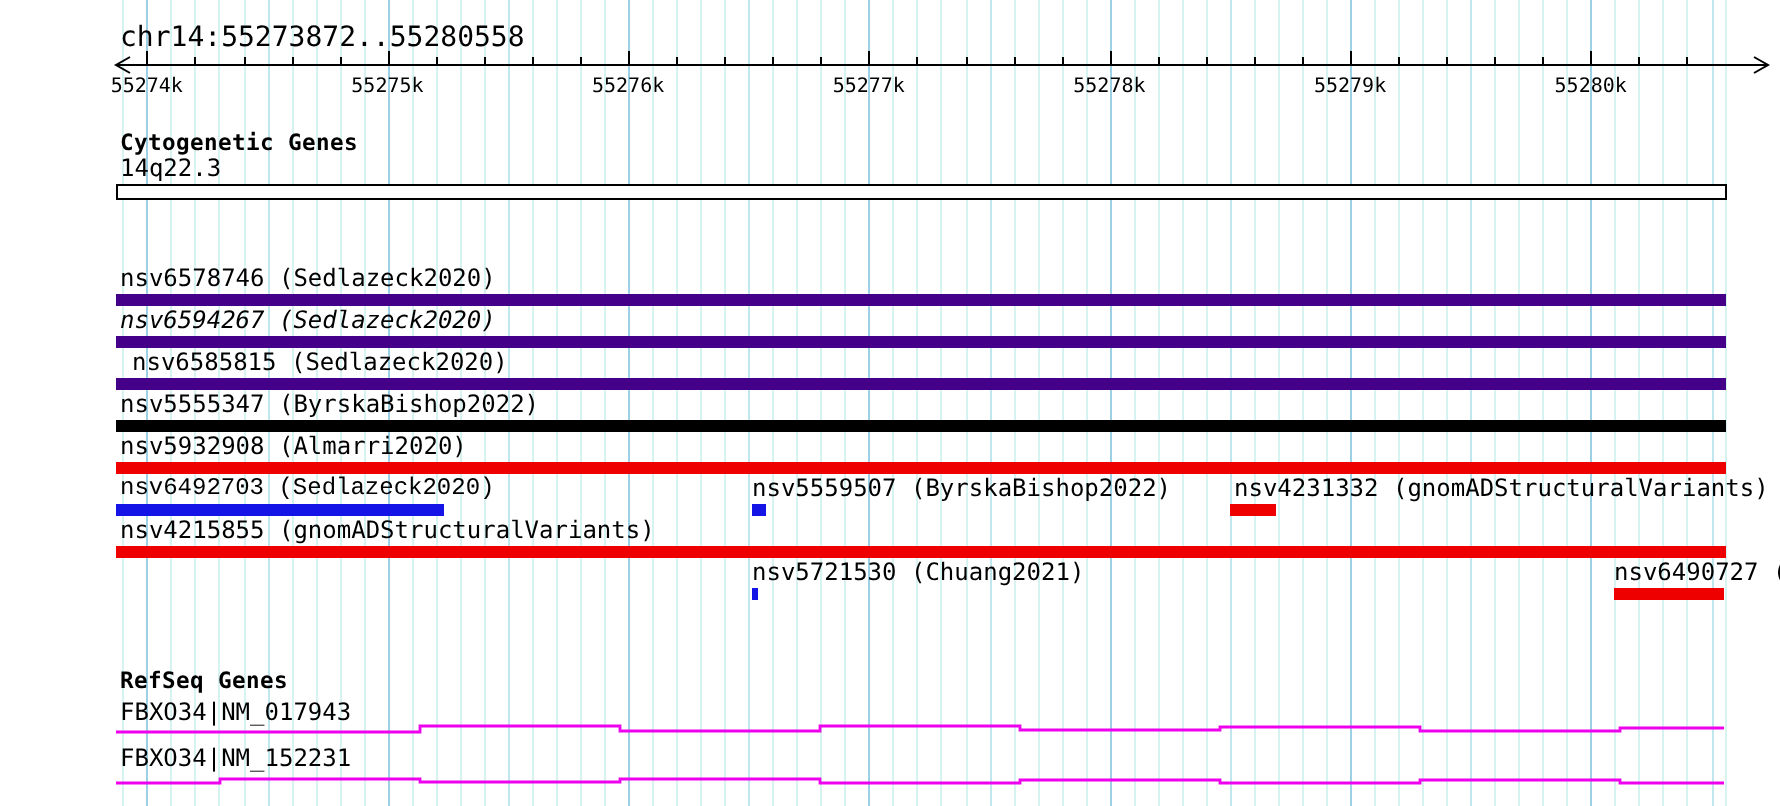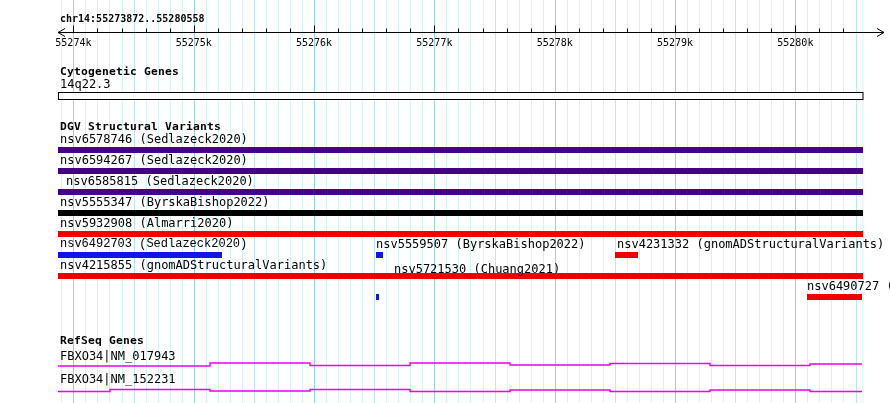--- a/index.html
+++ b/index.html
@@ -1,19 +1,19 @@
 <!DOCTYPE html>
 <html><head>
 <meta charset="utf-8">
 <style>
   html,body{margin:0;padding:0;background:#fff;}
   .screen{position:relative;width:890px;height:403px;background:#ffffff;overflow:hidden;
           font-family:"DejaVu Sans Mono","Liberation Mono",monospace;color:#000;}
   #bg{position:absolute;left:0;top:0;width:890px;height:403px;}
-  .title{position:absolute;left:60px;top:13px;font-size:10px;line-height:12px;white-space:pre;font-weight:bold;}
+  .title{position:absolute;left:60px;top:13px;font-size:14px;line-height:12px;white-space:pre;}
   .hdr{position:absolute;left:60px;font-size:11.3px;font-weight:bold;line-height:12px;letter-spacing:.2px;white-space:pre;}
   .lbl{position:absolute;font-size:12px;line-height:11px;white-space:pre;}
   .bar{position:absolute;height:6px;}
   text{font-family:"DejaVu Sans Mono","Liberation Mono",monospace;}
 </style>
 </head>
 <body>
 
 <div class="screen">
   <svg id="bg" width="890" height="403">
@@ -128,41 +128,40 @@
       <text x="554.7059527370625" y="46" text-anchor="middle" font-size="10px" fill="#000">55278k</text>
       <text x="675.0320071791804" y="46" text-anchor="middle" font-size="10px" fill="#000">55279k</text>
       <text x="795.3580616212982" y="46" text-anchor="middle" font-size="10px" fill="#000">55280k</text>
       <rect x="58.5" y="92.5" width="804.5" height="7" fill="#ffffff" stroke="#000000"></rect>
       <polyline points="58,366 210,366 210,363 310,363 310,365.5 410,365.5 410,363 510,363 510,365 610,365 610,363.5 710,363.5 710,365.5 810,365.5 810,364 862,364" fill="none" stroke="#ee00ee" stroke-width="1.4"></polyline>
       <polyline points="58,391.5 110,391.5 110,389.5 210,389.5 210,391 310,391 310,389.5 410,389.5 410,391.5 510,391.5 510,390 610,390 610,391.5 710,391.5 710,390 810,390 810,391.5 862,391.5" fill="none" stroke="#ee00ee" stroke-width="1.4"></polyline>
     </svg>
   <div class="title">chr14:55273872..55280558</div>
   <div class="hdr" style="top:66px">Cytogenetic Genes</div>
   <div class="lbl" style="left:60px;top:79px">14q22.3</div>
-  <div class="hdr" style="top:121px">DGV Structural Variants</div>
   <div id="tracks">
       <div class="lbl" style="left: 60px; top: 134px;">nsv6578746 (Sedlazeck2020)</div>
       <div class="bar" style="left: 58px; top: 147px; width: 804.5px; background: rgb(68, 0, 136);"></div>
-      <div class="lbl" style="left: 60px; top: 155px;">nsv6594267 (Sedlazeck2020)</div>
+      <div class="lbl" style="left: 60px; top: 155px; font-style: italic;">nsv6594267 (Sedlazeck2020)</div>
       <div class="bar" style="left: 58px; top: 168px; width: 804.5px; background: rgb(68, 0, 136);"></div>
       <div class="lbl" style="left: 66px; top: 176px;">nsv6585815 (Sedlazeck2020)</div>
       <div class="bar" style="left: 58px; top: 189px; width: 804.5px; background: rgb(68, 0, 136);"></div>
       <div class="lbl" style="left: 60px; top: 197px;">nsv5555347 (ByrskaBishop2022)</div>
       <div class="bar" style="left: 58px; top: 210px; width: 804.5px; background: rgb(0, 0, 0);"></div>
       <div class="lbl" style="left: 60px; top: 218px;">nsv5932908 (Almarri2020)</div>
       <div class="bar" style="left: 58px; top: 231px; width: 804.5px; background: rgb(238, 0, 0);"></div>
       <div class="lbl" style="left: 60px; top: 239px; font-family: Liberation Mono, monospace;">nsv6492703 (Sedlazeck2020)</div>
       <div class="bar" style="left: 58px; top: 252px; width: 164px; background: rgb(20, 20, 230);"></div>
       <div class="lbl" style="left: 376px; top: 239px;">nsv5559507 (ByrskaBishop2022)</div>
       <div class="bar" style="left: 376px; top: 252px; width: 7px; background: rgb(20, 20, 230);"></div>
       <div class="lbl" style="left: 617px; top: 239px;">nsv4231332 (gnomADStructuralVariants)</div>
       <div class="bar" style="left: 615px; top: 252px; width: 23px; background: rgb(238, 0, 0);"></div>
       <div class="lbl" style="left: 60px; top: 260px;">nsv4215855 (gnomADStructuralVariants)</div>
       <div class="bar" style="left: 58px; top: 273px; width: 804.5px; background: rgb(238, 0, 0);"></div>
-      <div class="lbl" style="left: 376px; top: 264px; padding-left: 18px;">nsv5721530 (Chuang2021)</div>
+      <div class="lbl" style="left: 376px; top: 281px;">nsv5721530 (Chuang2021)</div>
       <div class="bar" style="left: 376px; top: 294px; width: 2.5px; background: rgb(20, 20, 230);"></div>
       <div class="lbl" style="left: 807px; top: 281px;">nsv6490727 (Se</div>
       <div class="bar" style="left: 807px; top: 294px; width: 55px; background: rgb(238, 0, 0);"></div>
     </div>
   <div class="hdr" style="top:335px">RefSeq Genes</div>
   <div id="genes">
       <div class="lbl" style="left: 60px; top: 351px;">FBXO34|NM_017943</div>
       <div class="lbl" style="left: 60px; top: 374px;">FBXO34|NM_152231</div>
     </div>
 </div>

